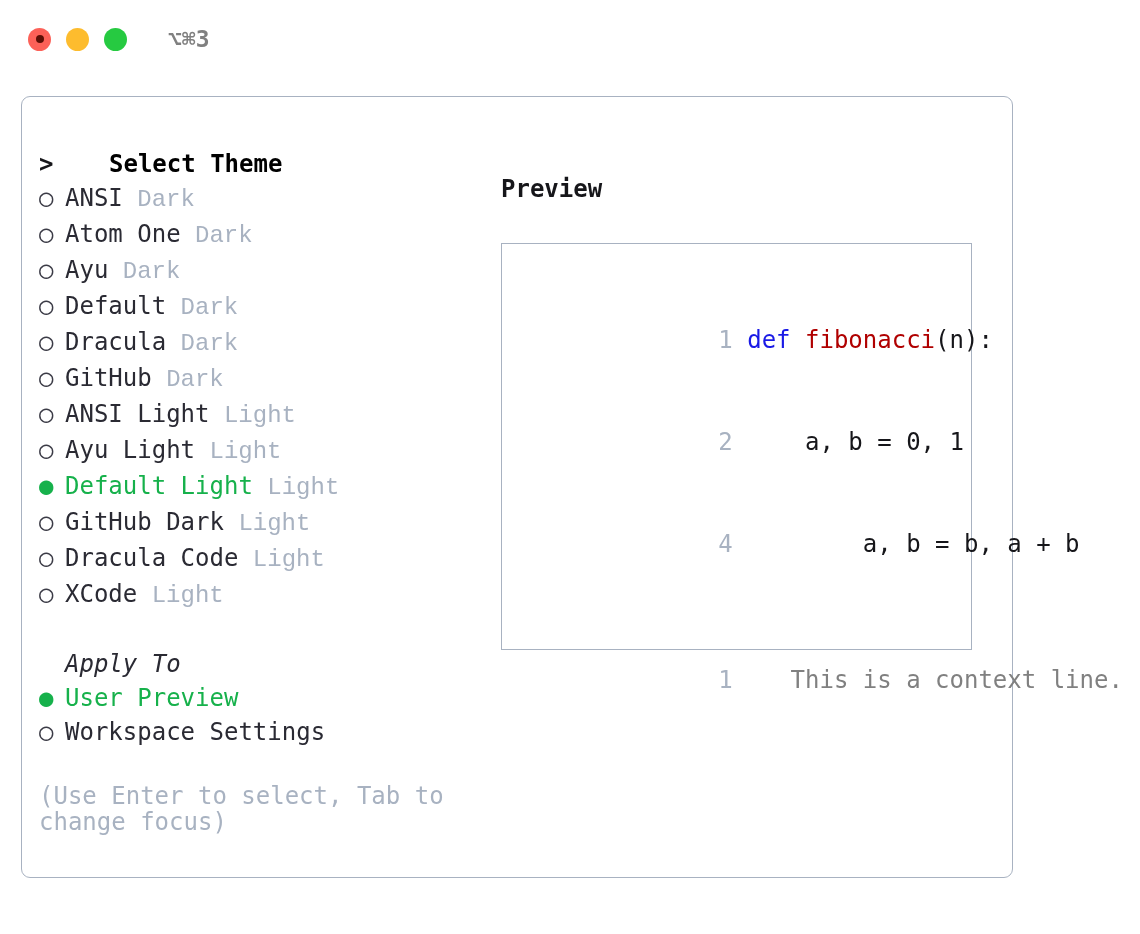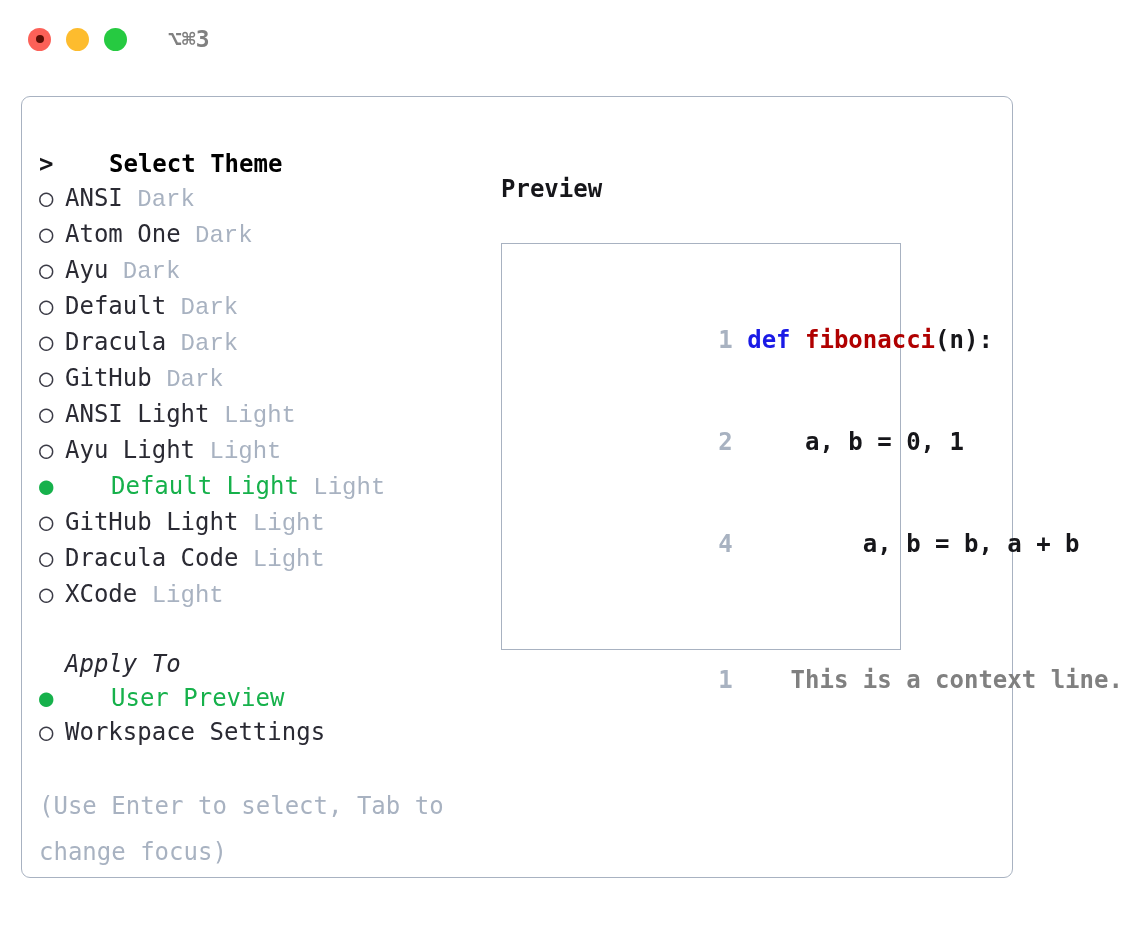--- a/index.html
+++ b/index.html
@@ -117,36 +117,35 @@
   }
   .sub-heading {
     color: #2a2a33;
     font-style: italic;
   }
   .name {
     color: #2a2a33;
   }
   .name.selected {
     color: #16b14b;
-    margin-left: 46px;
   }
   .category {
     color: #a8b2c1;
     font-family: Liberation Mono, monospace;
   }
   .category.selected {
     color: #a8b2c1;
   }
 
   .spacer-sm { height: 34px; }
 
   .hint {
     margin-top: 34px;
     font-size: 24px;
-    line-height: 46px;
+    line-height: 26px;
     color: #a8b2c1;
     width: 410px;
     white-space: pre-wrap;
   }
 
   
   .right-col {
     position: absolute;
     left: 479px;
     top: 50px;
@@ -154,27 +153,26 @@
     margin-top: 25px;
   }
   .preview-title {
     font-size: 24px;
     line-height: 34px;
     font-weight: bold;
     color: #16161a;
   }
   .preview-box {
     margin-top: 37px;
-    width: 400px;
+    width: 471px;
     height: 407px;
     border: 1.5px solid #a8b2c1;
     box-sizing: border-box;
     background: #ffffff;
     position: relative;
-    font-weight: bold;
   }
   .code-area {
     position: absolute;
     left: 14px;
     top: 45px;
     right: 6px;
   }
   .code-line {
     font-size: 24px;
     line-height: 34px;
@@ -264,21 +262,21 @@
           <span class="category">Light</span>
         </div>
         <div class="row">
           <span class="marker sel">● </span>
           <span class="name selected">Default Light</span>
           <span> </span>
           <span class="category selected">Light</span>
         </div>
         <div class="row">
           <span class="marker">○ </span>
-          <span class="name">GitHub Light</span>
+          <span class="name">GitHub Dark</span>
           <span> </span>
           <span class="category">Light</span>
         </div>
         <div class="row">
           <span class="marker">○ </span>
           <span class="name">Dracula Code</span>
           <span> </span>
           <span class="category">Light</span>
         </div>
         <div class="row">

